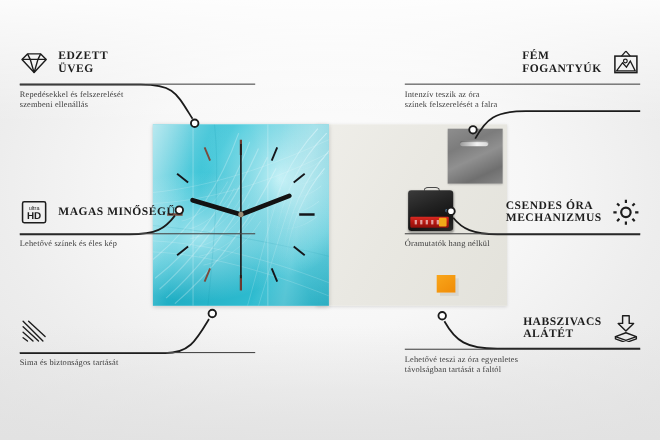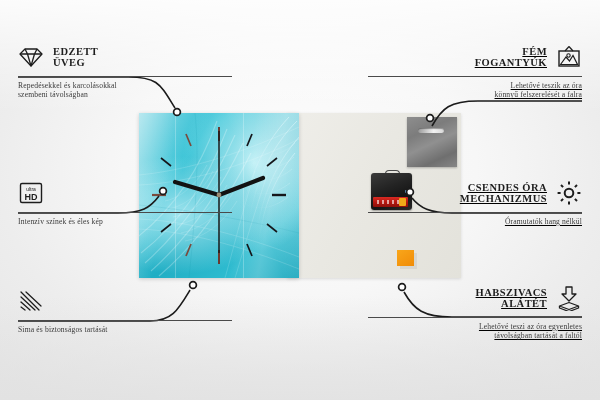--- a/index.html
+++ b/index.html
@@ -86,21 +86,21 @@
     background:linear-gradient(145deg,#f9a61a 0%,#f08c08 100%);
     box-shadow:3px 3px 0 rgba(0,0,0,.06);
   }
 
   
   .connectors{position:absolute;inset:0;pointer-events:none;}
 
   
   .feature{position:absolute;width:214px;}
   .feature.left{text-align:left;}
-  .feature.right{text-align:right;text-decoration:underline;}
+  .feature.right{text-align:left;}
   .f-head{display:flex;align-items:center;gap:9px;height:30px;}
   .feature.right .f-head{justify-content:flex-end;}
   .f-icon{width:26px;height:26px;flex:0 0 26px;display:flex;align-items:center;justify-content:center;color:#232323;}
   .f-title{
     font-size:10.5px;font-weight:700;letter-spacing:.45px;color:#1d1d1d;
     line-height:11.5px;text-transform:uppercase;
   }
   .f-rule{height:1px;background:#4a4a4a;margin:4px 0 4px;}
   .f-desc{
     font-size:7.6px;line-height:9.4px;color:#3a3a3a;letter-spacing:.15px;
@@ -249,38 +249,39 @@
             <path d="M2 8 H24 M7 3 L9.5 8 L13 20 M19 3 L16.5 8 L13 20"></path>
           </g>
         </svg>
       </span>
       <span>
         <span class="f-title" style="display:block">EDZETT</span>
         <span class="f-title" style="display:block">ÜVEG</span>
       </span>
     </div>
     <div class="f-rule"></div>
-    <div class="f-desc">Repedésekkel és karcolásokkal</div>
-    <div class="f-desc">szembeni távolságban</div>
+    <div class="f-desc">Repedésekkel és felszerelését</div>
+    <div class="f-desc">szembeni ellenállás</div>
   </div>
 
   <div class="feature left" style="left:18px;top:178px">
     <div class="f-head">
       <span class="f-icon">
         <svg width="26" height="24" viewBox="0 0 26 24">
           <rect x="2.5" y="2.5" width="21" height="19" rx="1.5" fill="none" stroke="#1d1d1d" stroke-width="1.4"></rect>
           <text x="13" y="10" font-family="Liberation Sans, sans-serif" font-size="5" text-anchor="middle" fill="#1d1d1d">ultra</text>
           <text x="13" y="18.5" font-family="Liberation Sans, sans-serif" font-size="9" font-weight="bold" text-anchor="middle" fill="#1d1d1d">HD</text>
         </svg>
       </span>
       <span>
-      </span>
-    </div>
-    <div class="f-rule"></div>
-    <div class="f-desc">Intenzív színek és éles kép</div>
+        <span class="f-title" style="display:block">MAGAS MINŐSÉGŰ</span>
+      </span>
+    </div>
+    <div class="f-rule"></div>
+    <div class="f-desc">Lehetővé színek és éles kép</div>
   </div>
 
   <div class="feature left" style="left:18px;top:286px">
     <div class="f-head">
       <span class="f-icon">
         <svg width="26" height="22" viewBox="0 0 26 22">
           <g stroke="#1d1d1d" stroke-width="1.25" stroke-linecap="round">
             <line x1="3" y1="2" x2="21" y2="20"></line>
               <line x1="3" y1="7" x2="17" y2="20"></line>
             <line x1="3" y1="12" x2="12" y2="20"></line>
@@ -304,22 +305,22 @@
         <svg width="26" height="24" viewBox="0 0 26 24">
           <path d="M13 1.5 L17 6" fill="none" stroke="#1d1d1d" stroke-width="1.2"></path>
           <path d="M13 1.5 L9 6" fill="none" stroke="#1d1d1d" stroke-width="1.2"></path>
           <rect x="3" y="6" width="20" height="15" fill="none" stroke="#1d1d1d" stroke-width="1.4"></rect>
           <path d="M4.5 19.5 L10 12 L13.5 16 L17 10.5 L21.5 19.5 Z" fill="none" stroke="#1d1d1d" stroke-width="1.2"></path>
           <circle cx="12.5" cy="10.5" r="1.7" fill="none" stroke="#1d1d1d" stroke-width="1.1"></circle>
         </svg>
       </span>
     </div>
     <div class="f-rule"></div>
-    <div class="f-desc">Lehetővé teszik az óra</div>
-    <div class="f-desc">könnyű felszerelését a falra</div>
+    <div class="f-desc">Intenzív teszik az óra</div>
+    <div class="f-desc">színek felszerelését a falra</div>
   </div>
 
   <div class="feature right" style="left:368px;top:178px">
     <div class="f-head">
       <span>
         <span class="f-title" style="display:block">CSENDES ÓRA</span>
         <span class="f-title" style="display:block">MECHANIZMUS</span>
       </span>
       <span class="f-icon">
         <svg width="26" height="26" viewBox="0 0 26 26">

